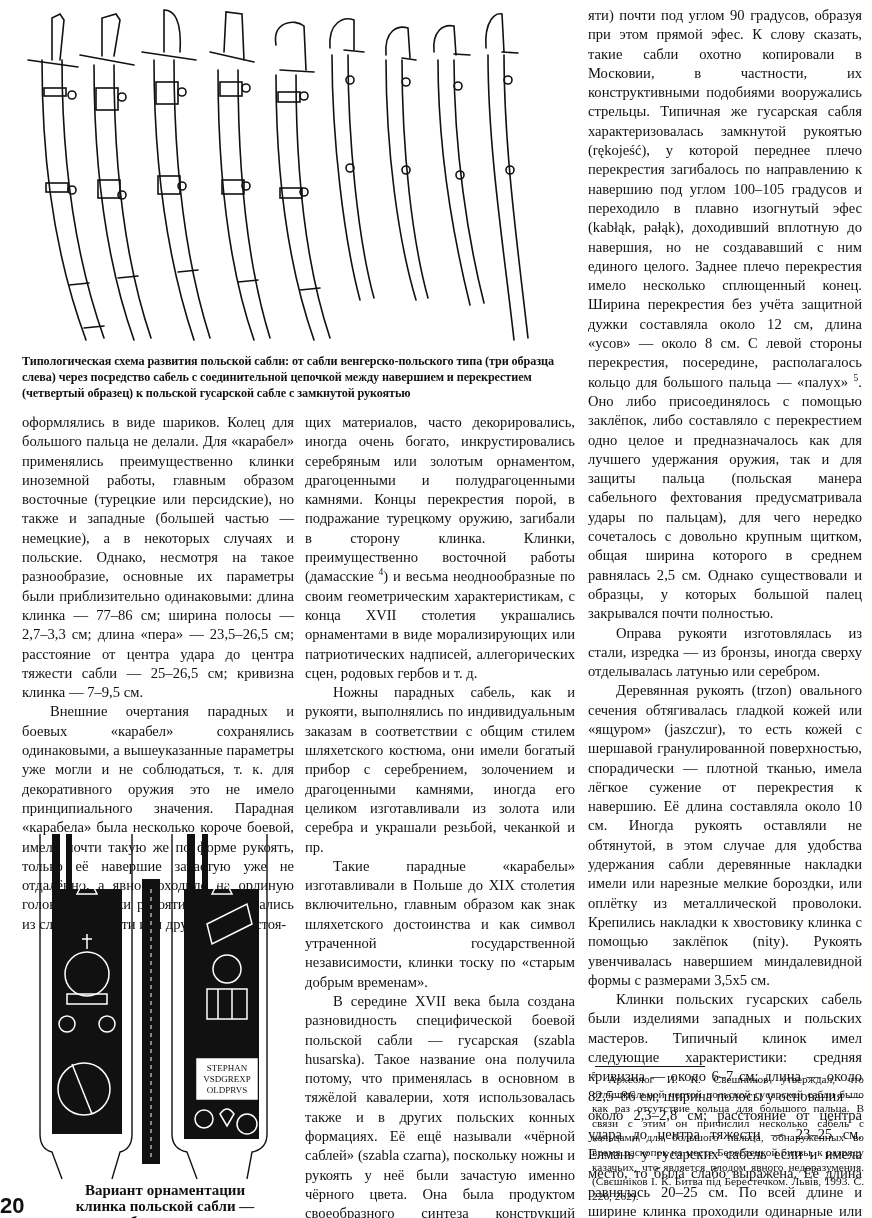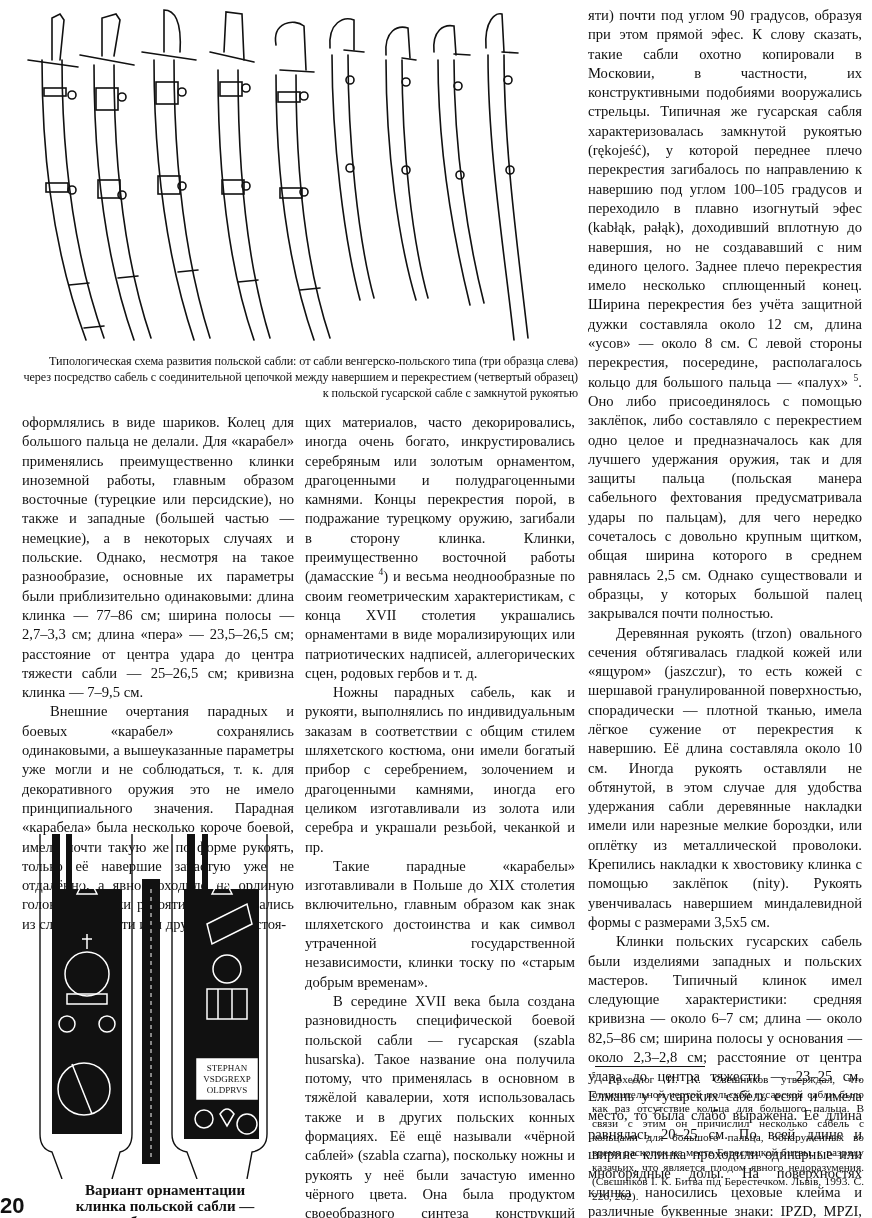--- a/index.html
+++ b/index.html
@@ -1,20 +1,20 @@
 <!DOCTYPE html>
 <html><head>
 <meta charset="utf-8">
 <style>
   html, body { margin: 0; padding: 0; background: #fff; }
   body { width: 872px; height: 1218px; position: relative; overflow: hidden; color: #111;
          font-family: "Liberation Serif", "DejaVu Serif", serif; }
   .figure-top { position: absolute; left: 14px; top: 0; width: 560px; height: 345px; }
-  .caption-top { position: absolute; left: 22px; top: 353px; width: 556px; text-align: right;
-                 font-weight: normal; font-size: 12.2px; line-height: 16px; letter-spacing: -0.1px; }
+  .caption-top { position: absolute; left: 22px; top: 353px; width: 556px; text-align: left;
+                 font-weight: bold; font-size: 12.2px; line-height: 16px; letter-spacing: -0.1px; }
   .col { position: absolute; font-size: 14.6px; line-height: 19.3px; text-align: justify; hyphens: none; }
   .col p { margin: 0; }
   .col p.indent { text-indent: 28px; }
   #col1 { left: 22px; top: 413px; width: 272px; }
   #col2 { left: 305px; top: 413px; width: 270px; }
   #col3 { left: 588px; top: 6px; width: 274px; }
   .figure-bottom { position: absolute; left: 22px; top: 834px; width: 265px; height: 345px; }
   .caption-bottom { position: absolute; left: 40px; top: 1182px; width: 250px; text-align: center;
                     font-weight: bold; font-size: 15px; line-height: 16px; }
   .page-number { position: absolute; left: 0; top: 1193px; font-family: "Liberation Sans", sans-serif;
@@ -188,20 +188,21 @@
 <div class="col" id="col2">
   <p><span>щих материалов, часто декорировались, иногда очень богато, инкрустировались серебряным или золотым орнаментом, драгоценными и полудрагоценными камнями. Концы перекрестия порой, в подражание турецкому оружию, загибали в сторону клинка. Клинки, преимущественно восточной работы (дамасские</span> <sup>4</sup><span>) и весьма неоднообразные по своим геометрическим характеристикам, с конца XVII столетия украшались орнаментами в виде морализирующих или патриотических надписей, аллегорических сцен, родовых гербов и т. д.</span></p>
   <p class="indent">Ножны парадных сабель, как и рукояти, выполнялись по индивидуальным заказам в соответствии с общим стилем шляхетского костюма, они имели богатый прибор с серебрением, золочением и драгоценными камнями, иногда его целиком изготавливали из золота или серебра и украшали резьбой, чеканкой и пр.</p>
   <p class="indent">Такие парадные «карабелы» изготавливали в Польше до XIX столетия включительно, главным образом как знак шляхетского достоинства и как символ утраченной государственной независимости, клинки тоску по «старым добрым временам».</p>
   <p class="indent">В середине XVII века была создана разновидность специфической боевой польской сабли — гусарская (szabla husarska). Такое название она получила потому, что применялась в основном в тяжёлой кавалерии, хотя использовалась также и в других польских конных формациях. Её ещё называли «чёрной саблей» (szabla czarna), поскольку ножны и рукоять у неё были зачастую именно чёрного цвета. Она была продуктом своеобразного синтеза конструкций венгерских, турецких и частично западноевропейских сабель и являлась вполне высокофункциональным образцом клинкового оружия. Её основное отличие от предшествующих образцов заключалось в конструкции рукояти, которая имела полузамкнутую или замкнутую гарду, чего прежде в Польше не было.</p>
 
 </div>
 
 <div class="col" id="col3">
   <p><span>яти) почти под углом 90 градусов, образуя при этом прямой эфес. К слову сказать, такие сабли охотно копировали в Московии, в частности, их конструктивными подобиями вооружались стрельцы. Типичная же гусарская сабля характеризовалась замкнутой рукоятью (rękojeść), у которой переднее плечо перекрестия загибалось по направлению к навершию под углом 100–105 градусов и переходило в плавно изогнутый эфес (kabłąk, pałąk), доходивший вплотную до навершия, но не создававший с ним единого целого. Заднее плечо перекрестия имело несколько сплющенный конец. Ширина перекрестия без учёта защитной дужки составляла около 12 см, длина «усов» — около 8 см. С левой стороны перекрестия, посередине, располагалось кольцо для большого пальца — «палух»</span> <sup>5</sup><span>. Оно либо присоединялось с помощью заклёпок, либо составляло с перекрестием одно целое и предназначалось как для лучшего удержания оружия, так и для защиты пальца (польская манера сабельного фехтования предусматривала удары по пальцам), для чего нередко сочеталось с довольно крупным щитком, общая ширина которого в среднем равнялась 2,5 см. Однако существовали и образцы, у которых большой палец закрывался почти полностью.</span></p>
+  <p class="indent">Оправа рукояти изготовлялась из стали, изредка — из бронзы, иногда сверху отделывалась латунью или серебром.</p>
   <p class="indent">Деревянная рукоять (trzon) овального сечения обтягивалась гладкой кожей или «ящуром» (jaszczur), то есть кожей с шершавой гранулированной поверхностью, спорадически — плотной тканью, имела лёгкое сужение от перекрестия к навершию. Её длина составляла около 10 см. Иногда рукоять оставляли не обтянутой, в этом случае для удобства удержания сабли деревянные накладки имели или нарезные мелкие бороздки, или оплётку из металлической проволоки. Крепились накладки к хвостовику клинка с помощью заклёпок (nity). Рукоять увенчивалась навершием миндалевидной формы с размерами 3,5x5 см.</p>
   <p class="indent">Клинки польских гусарских сабель были изделиями западных и польских мастеров. Типичный клинок имел следующие характеристики: средняя кривизна — около 6–7 см; длина — около 82,5–86 см; ширина полосы у основания — около 2,3–2,8 см; расстояние от центра удара до центра тяжести — 23–25 см. Елмань у гусарских сабель если и имела место, то была слабо выражена. Её длина равнялась 20–25 см. По всей длине и ширине клинка проходили одинарные или многорядные долы. На поверхностях клинка наносились цеховые клейма и различные буквенные знаки: IPZD, MPZI, IGZKI, IRIGO, литеры S, N или H, буквосочетания oN, oNoNoNoN или oHoHoHoH, геометрические знаки в виде кругов или крестов, а также надписи типа «Jesus, Maria, Jozef», «Soli Deo Gloria» и пр.</p>
 </div>
 
 <div class="fn-rule"></div>
 <div class="footnotes">
   <p><sup>5</sup> <span>Археолог И. К. Свешников утверждал, что отличительной чертой польской гусарской сабли было как раз отсутствие кольца для большого пальца. В связи с этим он причислил несколько сабель с кольцами для большого пальца, обнаруженных во время раскопок на месте Берестецкой битвы, к разряду казачьих, что является плодом явного недоразумения. (Свєшніков І. К. Битва під Берестечком. Львів, 1993. С. 226, 262).</span></p>
 </div>
 
 </body></html>

